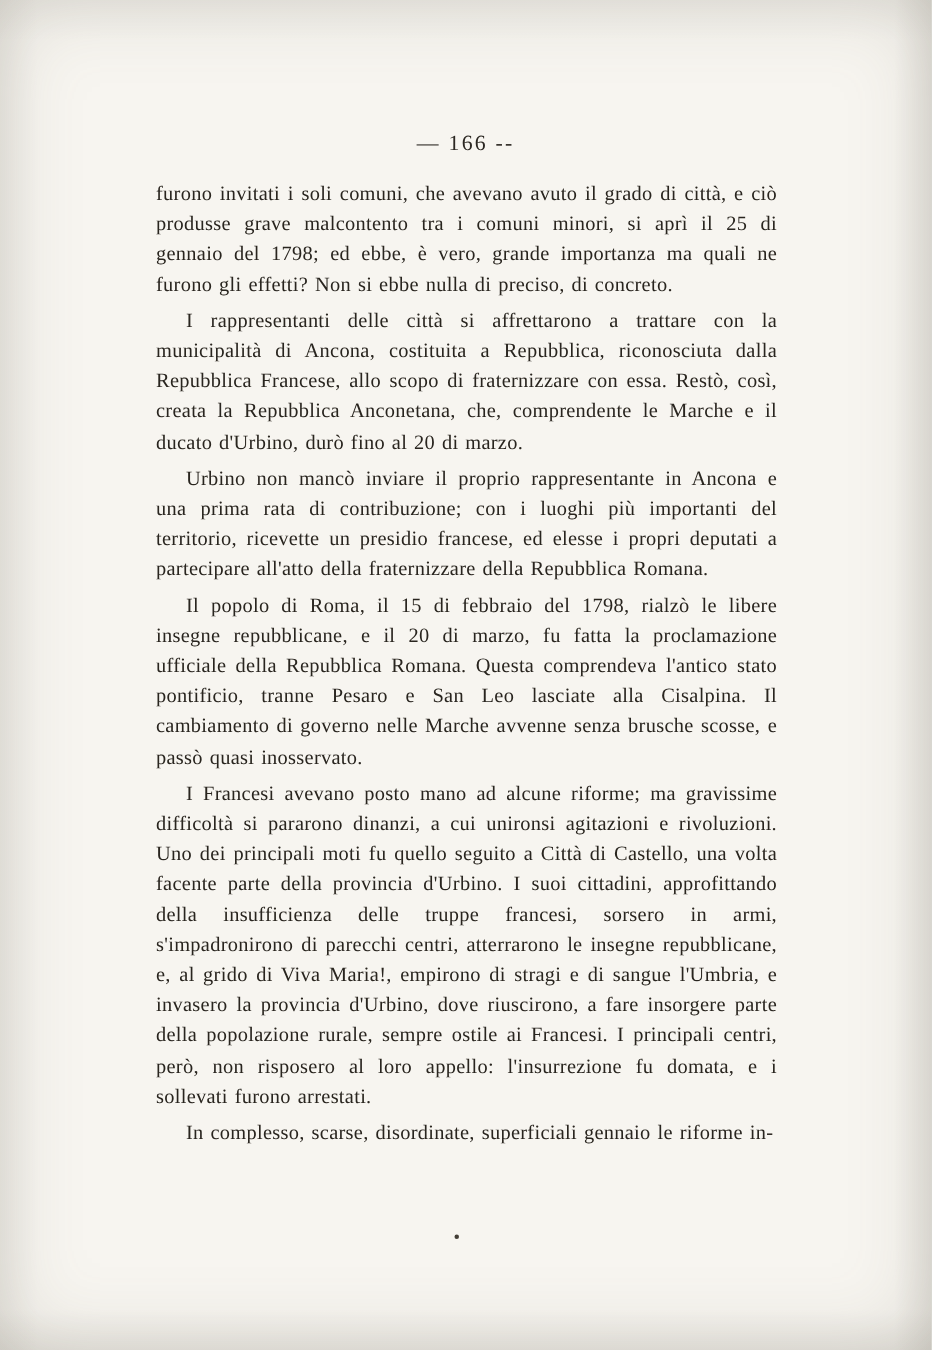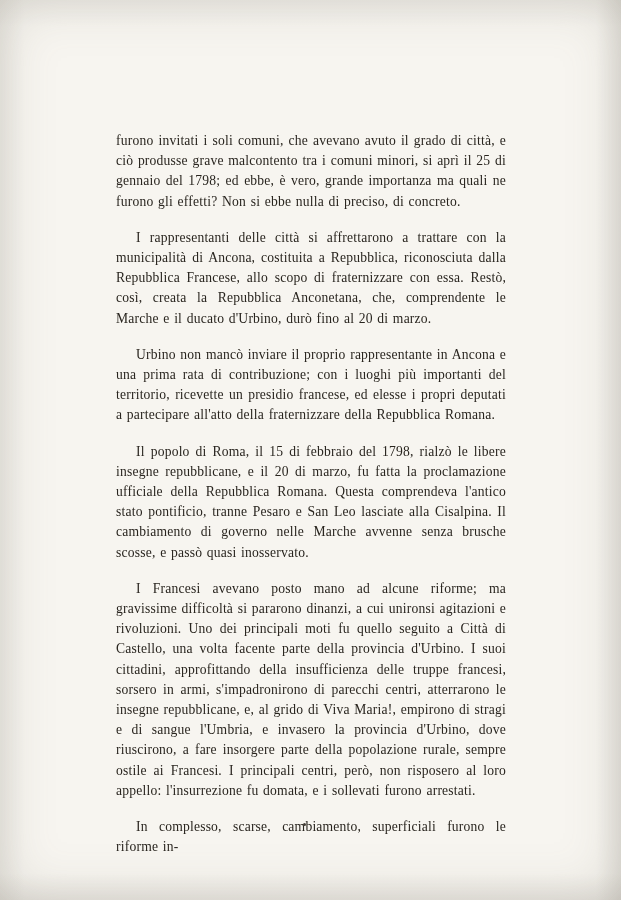--- a/index.html
+++ b/index.html
@@ -43,21 +43,21 @@
     left: 100px;
     width: 422px;
     color: #29251f;
     font-size: 13.6px;
     line-height: 20.2px;
     text-align: justify;
     letter-spacing: 0.2px;
     word-spacing: 1px;
   }
   .text-block p {
-    margin: 16px;
+    margin: 4px;
     padding: 0;
     text-indent: 20px;
   }
   .text-block p.no-indent {
     text-indent: 0;
   }
   .ink-spot {
     position: absolute;
     left: 303px;
     top: 823px;
@@ -66,26 +66,27 @@
     border-radius: 50%;
     background: #433e36;
   }
 </style>
 </head>
 <body>
 
 <div class="viewport">
   <div class="scan-page">
 
+    <div class="page-number">— 166 --</div>
 
     <div class="text-block">
       <p class="no-indent">furono invitati i soli comuni, che avevano avuto il grado di città, e ciò produsse grave malcontento tra i comuni minori, si aprì il 25 di gennaio del 1798; ed ebbe, è vero, grande importanza ma quali ne furono gli effetti? Non si ebbe nulla di preciso, di concreto.</p>
       <p>I rappresentanti delle città si affrettarono a trattare con la municipalità di Ancona, costituita a Repubblica, riconosciuta dalla Repubblica Francese, allo scopo di fraternizzare con essa. Restò, così, creata la Repubblica Anconetana, che, comprendente le Marche e il ducato d'Urbino, durò fino al 20 di marzo.</p>
       <p>Urbino non mancò inviare il proprio rappresentante in Ancona e una prima rata di contribuzione; con i luoghi più importanti del territorio, ricevette un presidio francese, ed elesse i propri deputati a partecipare all'atto della fraternizzare della Repubblica Romana.</p>
       <p>Il popolo di Roma, il 15 di febbraio del 1798, rialzò le libere insegne repubblicane, e il 20 di marzo, fu fatta la proclamazione ufficiale della Repubblica Romana. Questa comprendeva l'antico stato pontificio, tranne Pesaro e San Leo lasciate alla Cisalpina. Il cambiamento di governo nelle Marche avvenne senza brusche scosse, e passò quasi inosservato.</p>
       <p>I Francesi avevano posto mano ad alcune riforme; ma gravissime difficoltà si pararono dinanzi, a cui unironsi agitazioni e rivoluzioni. Uno dei principali moti fu quello seguito a Città di Castello, una volta facente parte della provincia d'Urbino. I suoi cittadini, approfittando della insufficienza delle truppe francesi, sorsero in armi, s'impadronirono di parecchi centri, atterrarono le insegne repubblicane, e, al grido di Viva Maria!, empirono di stragi e di sangue l'Umbria, e invasero la provincia d'Urbino, dove riuscirono, a fare insorgere parte della popolazione rurale, sempre ostile ai Francesi. I principali centri, però, non risposero al loro appello: l'insurrezione fu domata, e i sollevati furono arrestati.</p>
-      <p>In complesso, scarse, cambiamento, superficiali furono le riforme in-</p>
+      <p>In complesso, scarse, disordinate, superficiali gennaio le riforme in-</p>
     </div>
 
     <div class="ink-spot"></div>
 
   </div>
 </div>
 
 </body></html>

